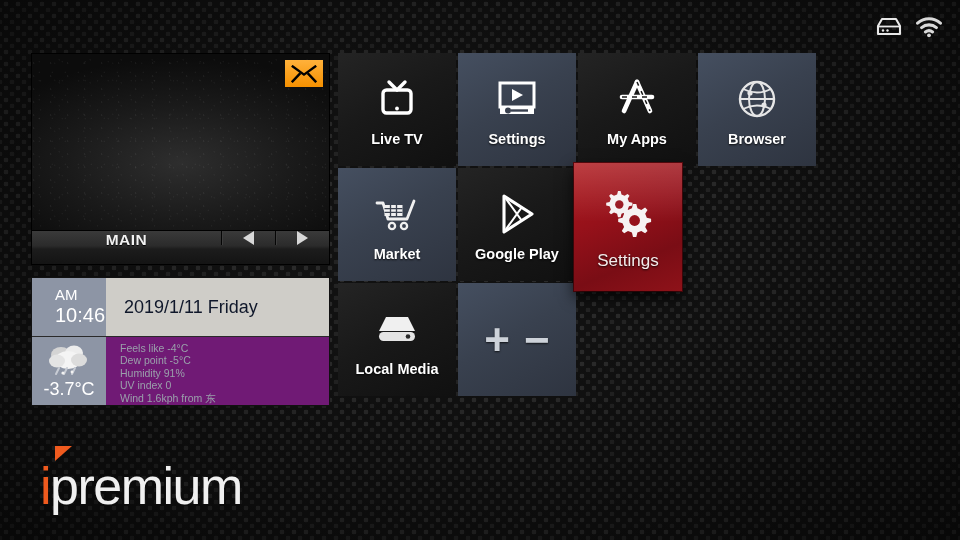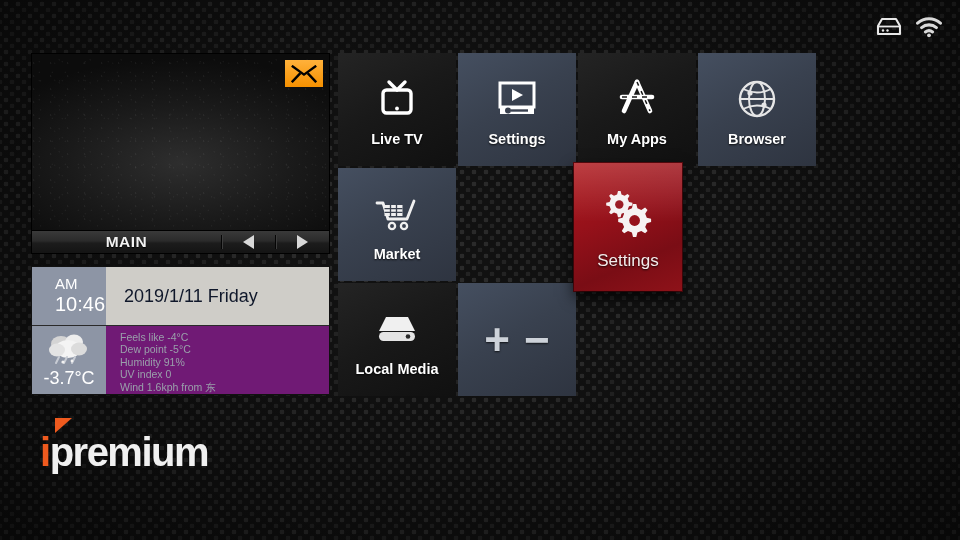--- a/index.html
+++ b/index.html
@@ -49,21 +49,21 @@
     background-size:17px 13px,23px 19px,13px 23px,29px 17px,19px 29px,31px 23px;
   }
   .mail-badge{
     position:absolute; top:6px; right:6px; width:38px; height:27px;
     background:linear-gradient(#ffb13b,#f59000);
     display:flex; align-items:center; justify-content:center;
   }
   .mail-badge svg{ display:block; }
 
   .main-bar{
-    display:flex; align-items:center; height:23px; width:299px;
+    display:flex; align-items:flex-start; height:34px; width:299px;
     background:linear-gradient(#3a3a3a 0%, #2b2b2b 45%, #1c1c1c 55%, #141414 100%);
     border:1px solid #000; border-top:none;
   }
   .main-label{
     flex:1 1 auto; display:flex; align-items:center; justify-content:center;
     color:#f2f2f2; font-weight:bold; font-size:15.5px; letter-spacing:.5px;
     text-shadow:0 1px 1px #000;
   }
   .nav-btn{
     width:54px; display:flex; align-items:center; justify-content:center;
@@ -98,22 +98,22 @@
   .temp{ position:absolute; bottom:5px; left:0; right:0; text-align:center; color:#fff; font-size:18px; }
   .weather-right{
     flex:1; background:#701a75; padding:5px 0 0 14px;
     display:flex; flex-direction:column; justify-content:flex-start;
   }
   .wline{ color:#9aa0ab; font-size:10.5px; line-height:12.4px; white-space:nowrap; }
 
   
   .logo{ position:absolute; left:38px; top:432px; z-index:3; }
   .logo-text{
-    font-size:40px; font-weight:bold; color:#f0f0f0; letter-spacing:-1.5px;
-    line-height:1; display:inline-block; position:relative; padding-left:2px;
+    font-size:52px; font-weight:normal; color:#f0f0f0; letter-spacing:-1.5px;
+    line-height:1; display:inline-block; position:relative; padding-left:2px;margin-top:28px;
   }
   .logo-i{ color:#ef5a1e; }
   .logo-flag{
     position:absolute; left:17px; top:-14px; width:0; height:0;
     border-left:17px solid #ef5a1e; border-bottom:15px solid transparent;
   }
 
   
   .grid{ position:absolute; left:338px; top:53px; width:478px; z-index:3; }
   .grid-row{ display:flex; gap:2px; margin-bottom:2px; }
@@ -301,20 +301,29 @@
           <path d="M4 9 H10 L15 25 H34 L41 7" fill="none" stroke="#f0f0f0" stroke-width="2.8" stroke-linecap="round" stroke-linejoin="round"></path>
           <rect x="11.5" y="11" width="18" height="11" fill="#f0f0f0"></rect>
           <path d="M17.5 11 V22 M23.5 11 V22 M11.5 14.7 H29.5 M11.5 18.3 H29.5" stroke="#3a414f" stroke-width="1.3"></path>
           <circle cx="19" cy="32" r="3.1" fill="none" stroke="#f0f0f0" stroke-width="2.3"></circle>
           <circle cx="31" cy="32" r="3.1" fill="none" stroke="#f0f0f0" stroke-width="2.3"></circle>
         </svg>
       </span>
       <span class="lbl">Market</span>
     </div>
 
+    <div class="tile dark">
+      <span class="ico">
+        <svg width="46" height="46" viewBox="0 0 46 46">
+          <path d="M10 5 L38 23 L10 41 Z" fill="none" stroke="#fff" stroke-width="3.1" stroke-linejoin="round"></path>
+          <path d="M10 5 L28 30 M10 41 L28 16" stroke="#fff" stroke-width="2.1"></path>
+        </svg>
+      </span>
+      <span class="lbl">Google Play</span>
+    </div>
 
     <div class="tile selected">
       <span class="ico">
         <svg width="56" height="52" viewBox="0 0 56 52">
           <g fill="#f6f2f2">
             <path d="M18 4 l2.6 .0 .9 3.4 3.1 1.3 3.0-1.8 1.9 1.9 -1.8 3.0 1.3 3.1 3.4 .9 0 2.6 -3.4 .9 -1.3 3.1 1.8 3.0 -1.9 1.9 -3.0-1.8 -3.1 1.3 -.9 3.4 -2.6 0 -.9-3.4 -3.1-1.3 -3.0 1.8 -1.9-1.9 1.8-3.0 -1.3-3.1 -3.4-.9 0-2.6 3.4-.9 1.3-3.1 -1.8-3.0 1.9-1.9 3.0 1.8 3.1-1.3 z"></path>
             <circle cx="19.3" cy="17.5" r="4.2" fill="#96111a"></circle>
             <path d="M33 17 l3.3 .0 1.1 4.3 3.9 1.6 3.8-2.3 2.4 2.4 -2.3 3.8 1.6 3.9 4.3 1.1 0 3.3 -4.3 1.1 -1.6 3.9 2.3 3.8 -2.4 2.4 -3.8-2.3 -3.9 1.6 -1.1 4.3 -3.3 0 -1.1-4.3 -3.9-1.6 -3.8 2.3 -2.4-2.4 2.3-3.8 -1.6-3.9 -4.3-1.1 0-3.3 4.3-1.1 1.6-3.9 -2.3-3.8 2.4-2.4 3.8 2.3 3.9-1.6 z"></path>
             <circle cx="34.6" cy="33.5" r="5.4" fill="#96111a"></circle>
           </g>

